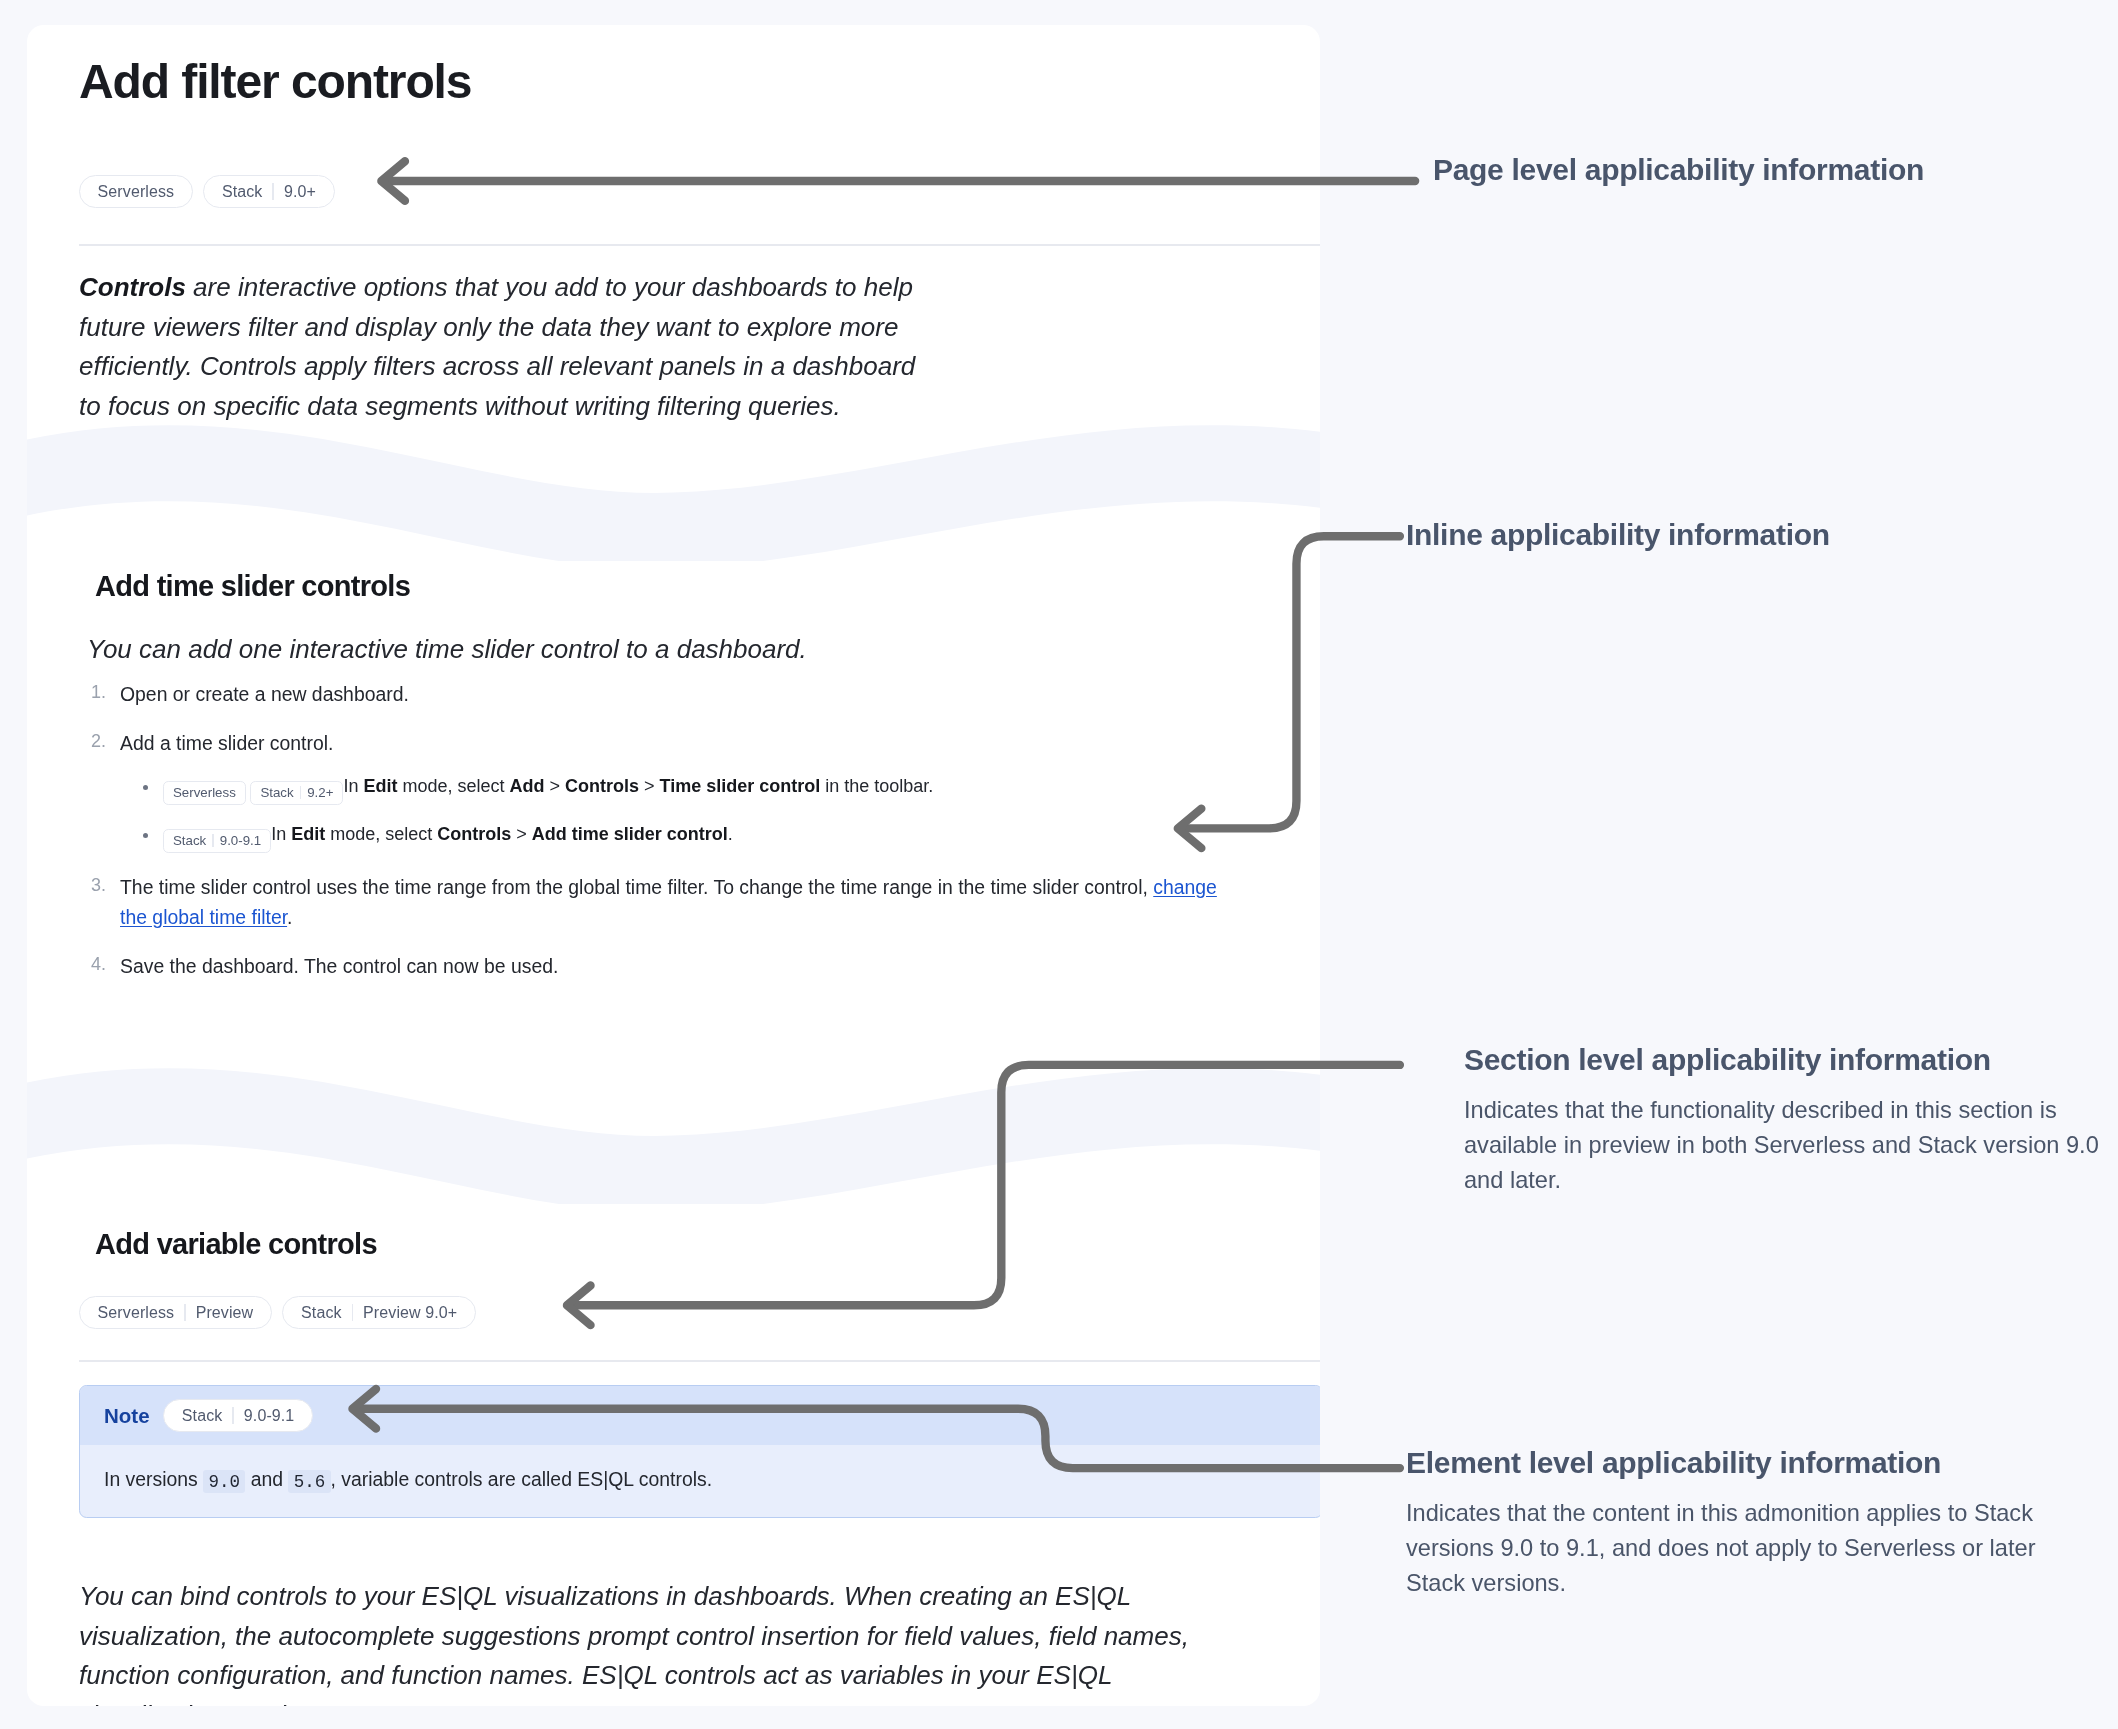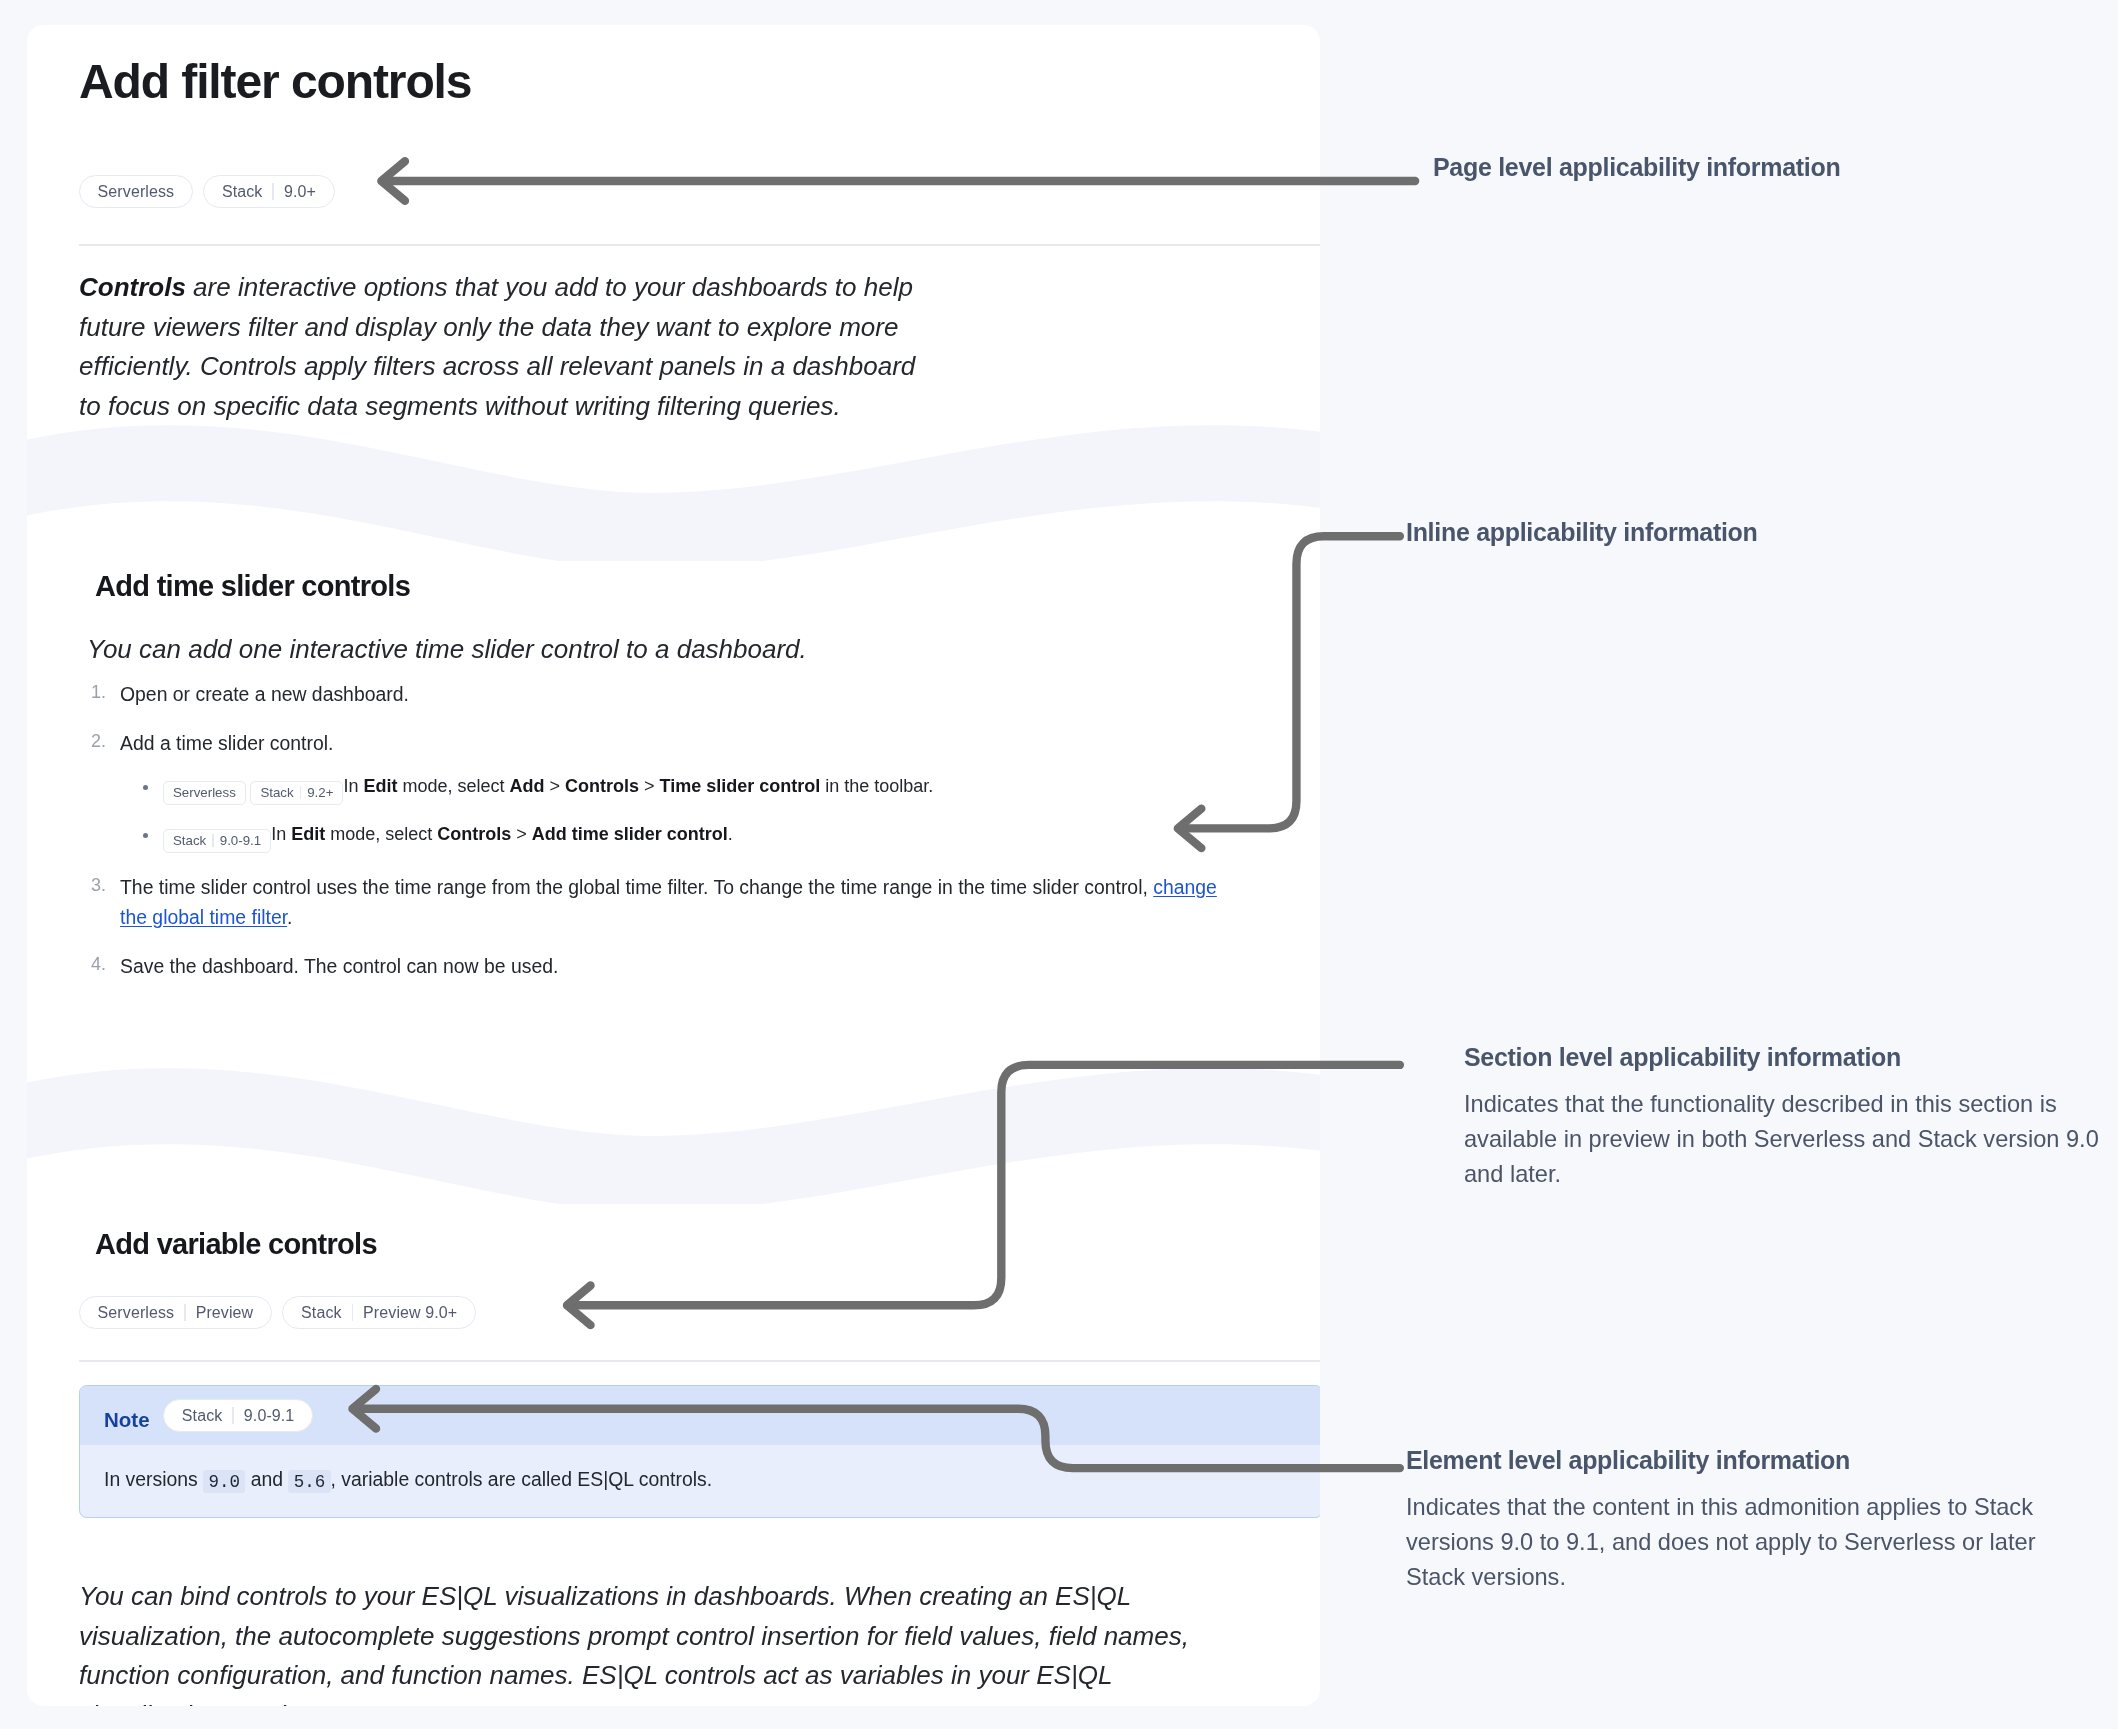--- a/index.html
+++ b/index.html
@@ -196,21 +196,21 @@
     border: 1.5px solid #b8cdf2;
     border-radius: 7.6px;
     background: #e8eefc;
     overflow: hidden;
     width: 1244px;
     box-sizing: border-box;
   }
   .admonition-head {
     background: #d6e2fa;
     display: flex;
-    align-items: flex-end;
+    align-items: center;
     gap: 13.7px;
     padding: 13px 24px;
   }
   .admonition-label {
     font-size: 20.5px;
     font-weight: 700;
     color: #16429e;
   }
   .admonition-body {
     padding: 20px 24px 23px 24px;
@@ -227,21 +227,21 @@
     color: #1f2430;
   }
 
   
   .annotation {
     position: absolute;
     width: 609px;
   }
   .annotation h3 {
     margin: 0 0 15px 0;
-    font-size: 25px;
+    font-size: 30px;
     font-weight: 700;
     color: #49556b;
     letter-spacing: -0.3px;
     line-height: 1.2;
   }
   .annotation p {
     margin: 0;
     font-size: 23.6px;
     line-height: 1.48;
     color: #4a5569;

